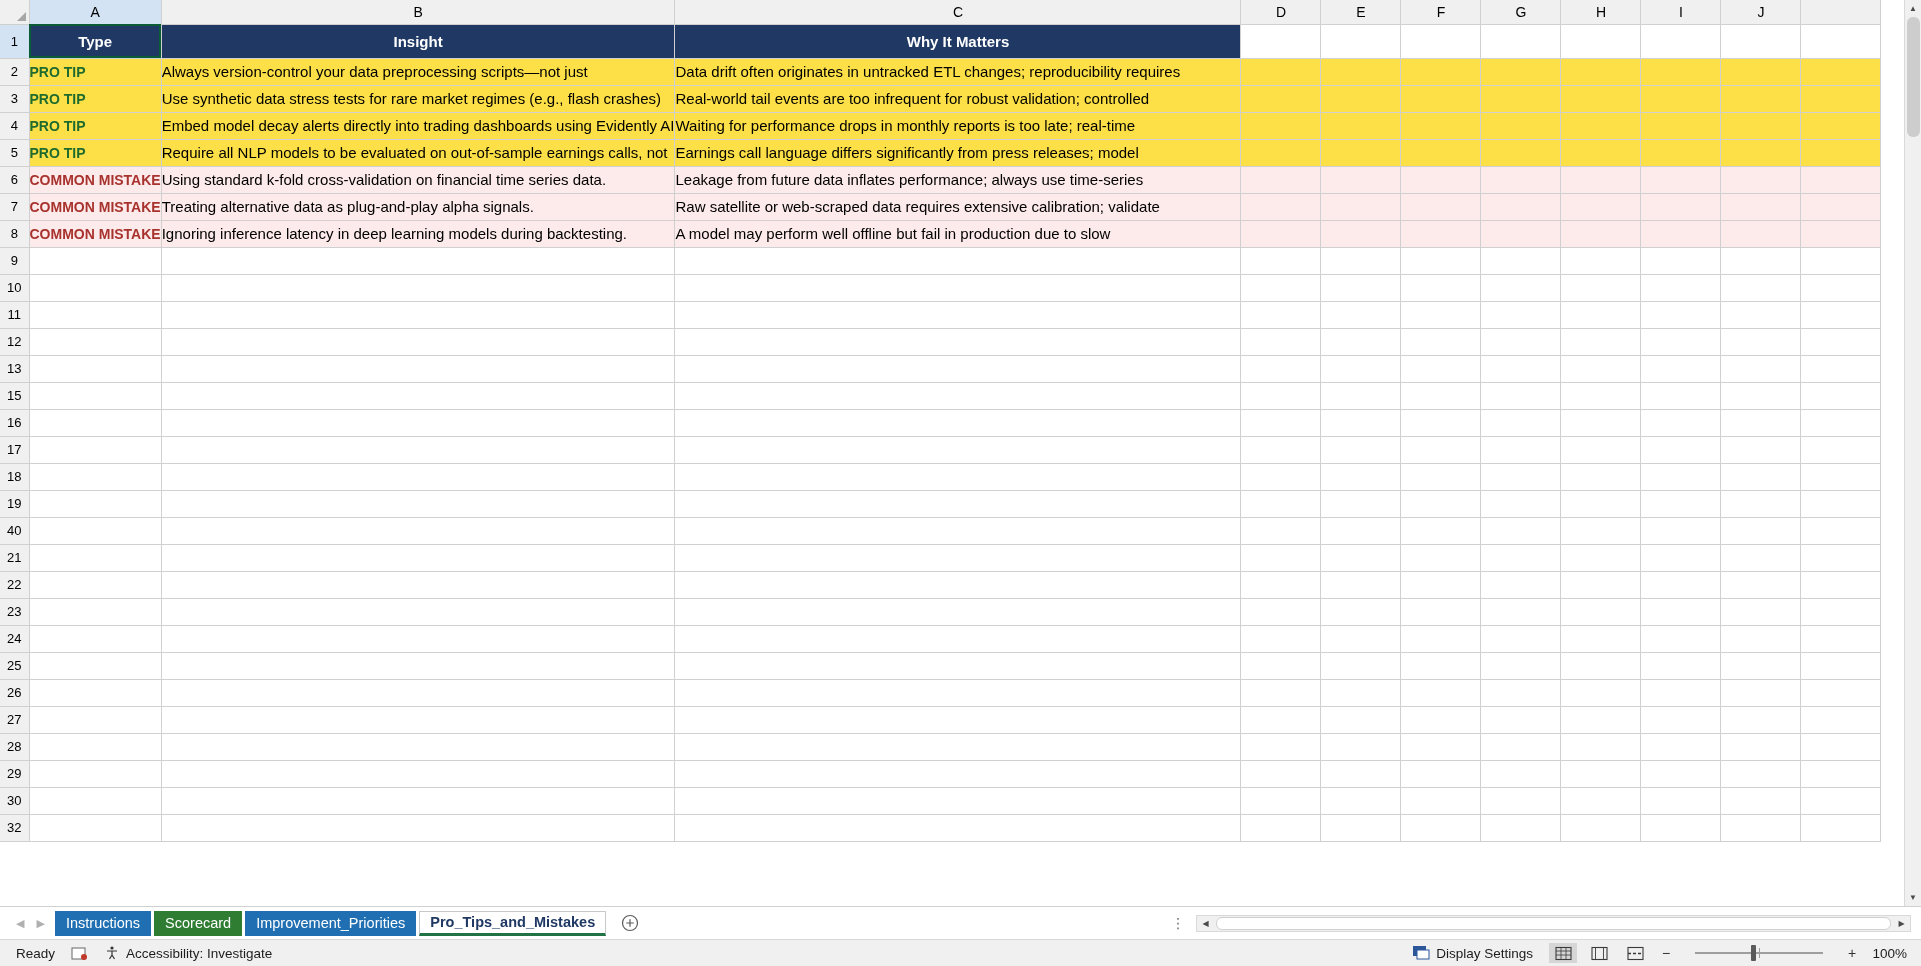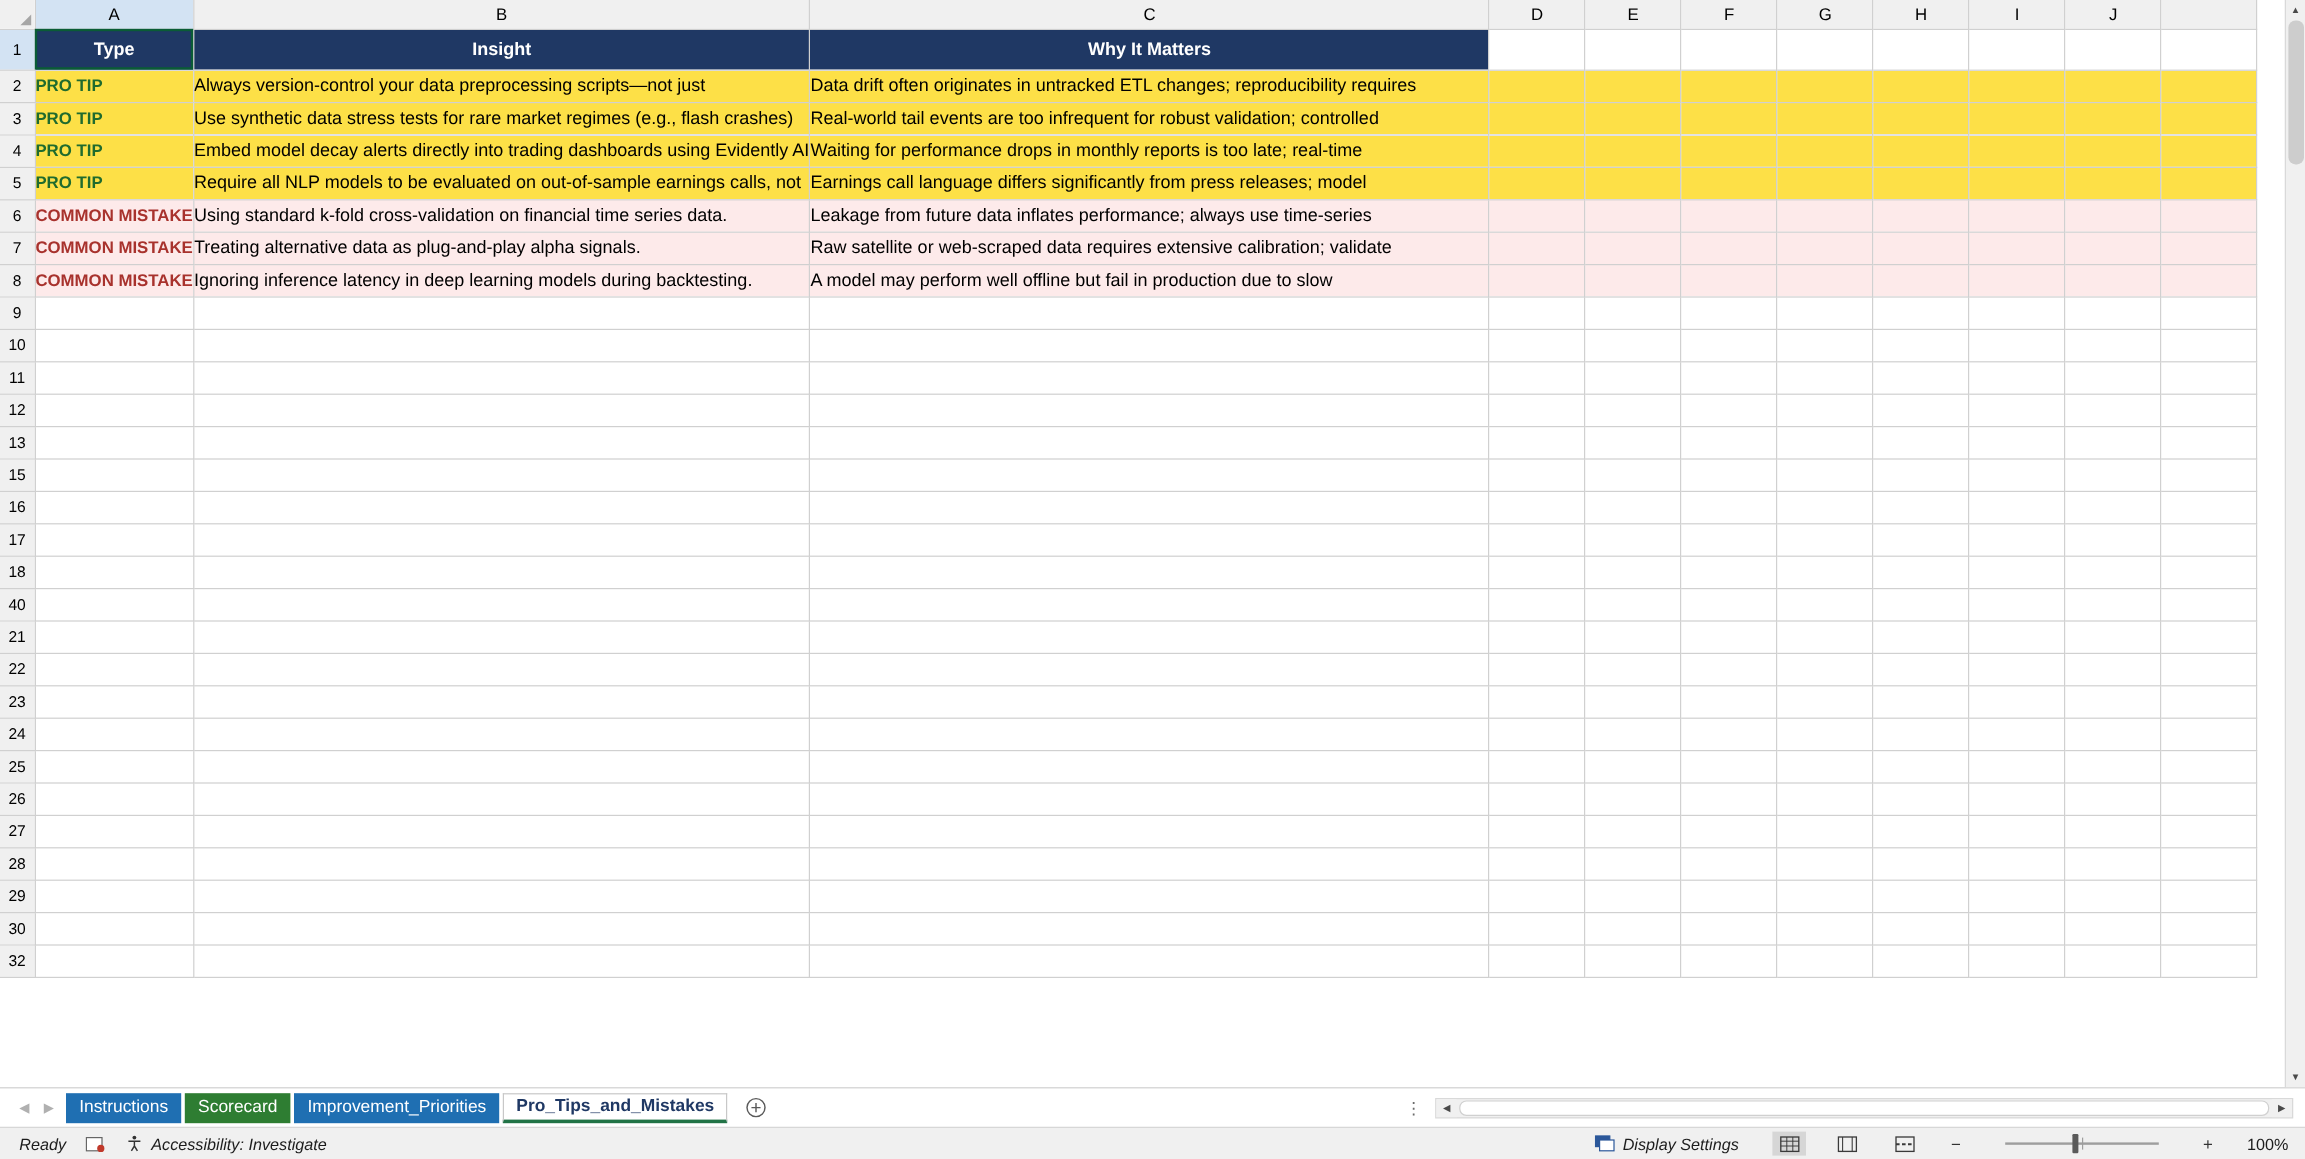--- a/index.html
+++ b/index.html
@@ -220,22 +220,22 @@
     height: 27px;
     background: #f0f0f0;
     border-top: 1px solid #d7d7d7;
     display: flex;
     align-items: center;
     font-size: 13.5px;
     color: #1c1c1c;
     padding: 0 8px;
     flex: 0 0 27px;
   }
-  .sb-item { display: flex; align-items: center; gap: 6px; padding: 0 8px; font-style: italic; }
-  .sb-right { margin-left: auto; display: flex; align-items: center; gap: 20px; }
+  .sb-item { display: flex; align-items: center; gap: 6px; padding: 0 8px; }
+  .sb-right { margin-left: auto; display: flex; align-items: center; gap: 8px; }
   .viewbtn {
     width: 28px; height: 20px;
     display: flex; align-items: center; justify-content: center;
     color: #333;
   }
   .viewbtn.active { background: #d6d6d6; }
   .zoom-slider {
     display: flex; align-items: center; gap: 0; width: 140px; height: 20px;
     position: relative; margin: 0 6px;
   }
@@ -531,20 +531,34 @@
                 <td class="cell"></td>
                 <td class="cell"></td>
                 <td class="cell"></td>
                 <td class="cell"></td>
                 <td class="cell"></td>
                 <td class="cell"></td>
                 <td class="cell"></td>
                 <td class="cell"></td>
               </tr>
             <tr class="empty-row" style="height:27px">
+                <td class="rowhead">19</td>
+                <td class="cell"></td>
+                <td class="cell"></td>
+                <td class="cell"></td>
+                <td class="cell"></td>
+                <td class="cell"></td>
+                <td class="cell"></td>
+                <td class="cell"></td>
+                <td class="cell"></td>
+                <td class="cell"></td>
+                <td class="cell"></td>
+                <td class="cell"></td>
+              </tr>
+            <tr class="empty-row" style="height:27px">
                 <td class="rowhead">40</td>
                 <td class="cell"></td>
                 <td class="cell"></td>
                 <td class="cell"></td>
                 <td class="cell"></td>
                 <td class="cell"></td>
                 <td class="cell"></td>
                 <td class="cell"></td>
                 <td class="cell"></td>
                 <td class="cell"></td>

